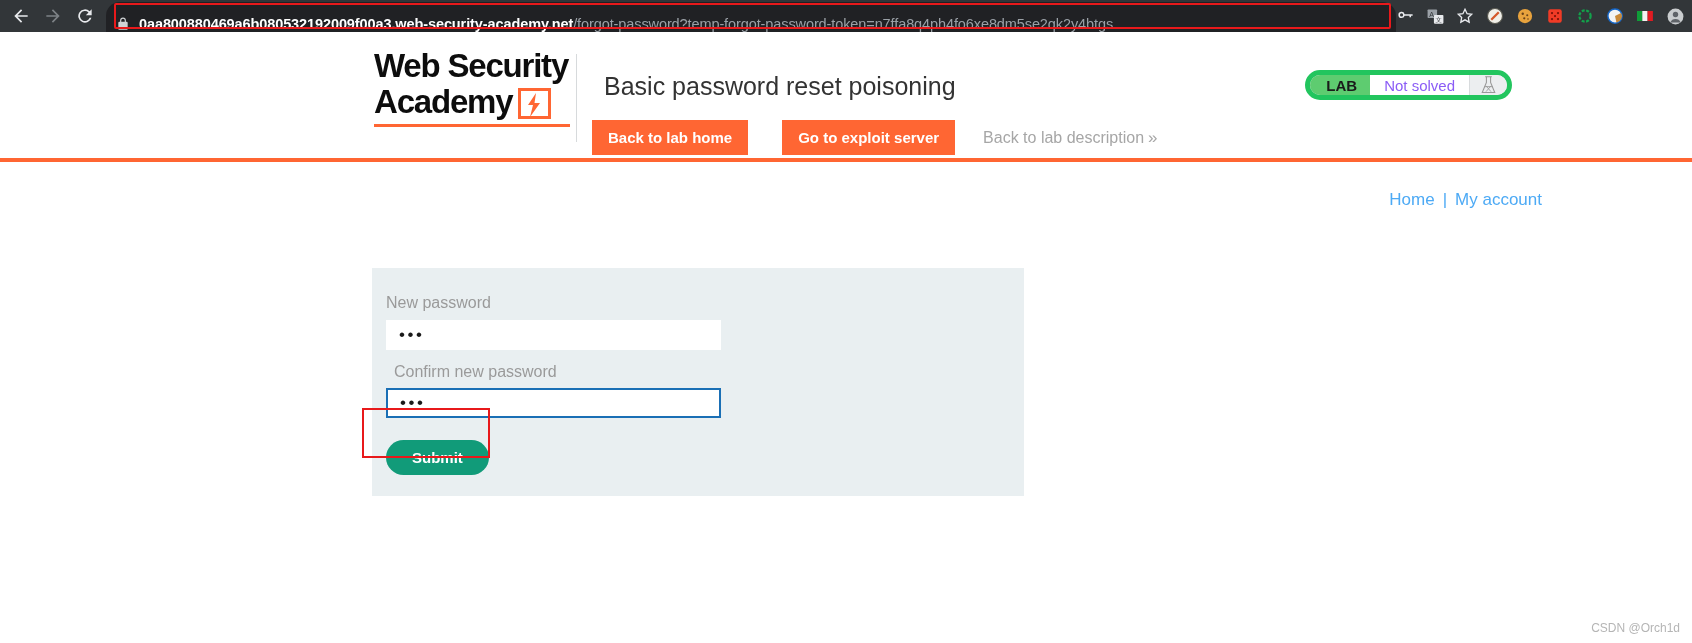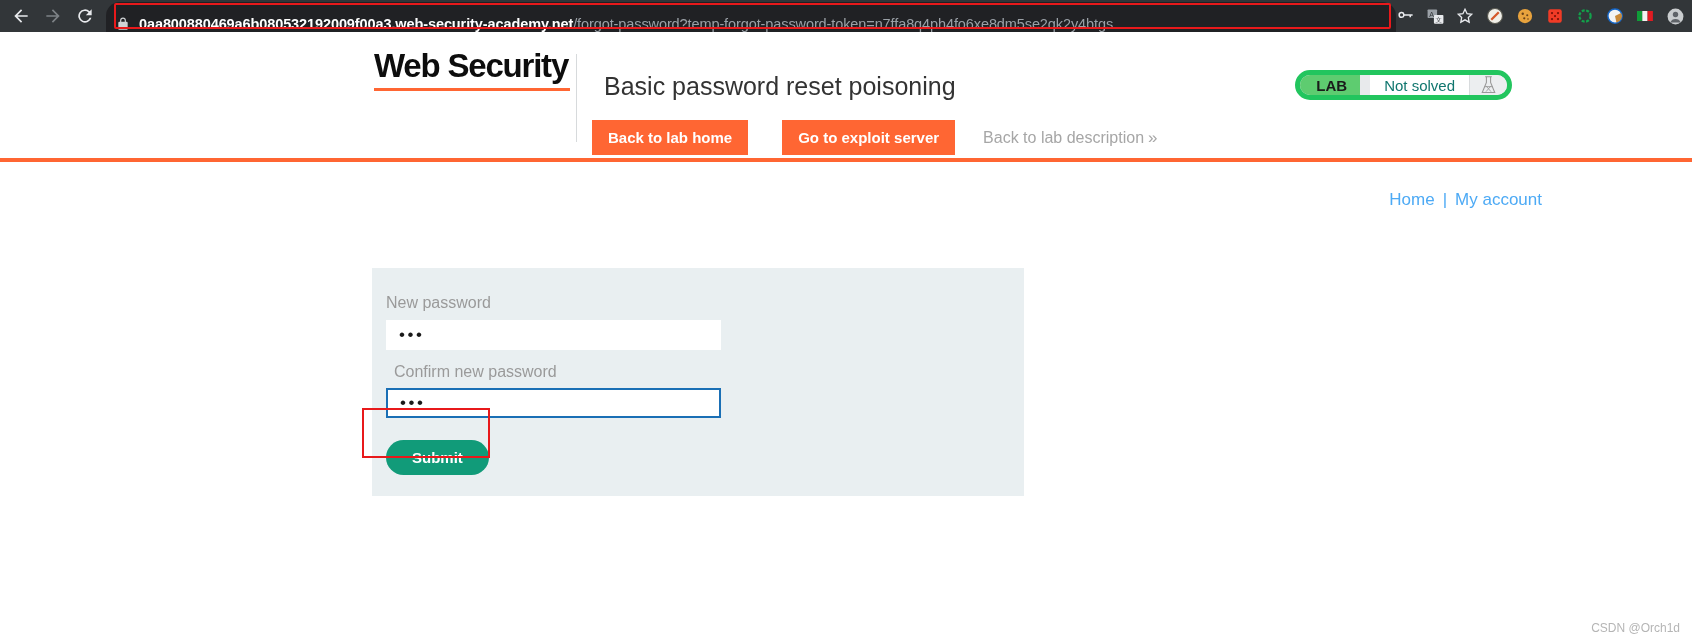--- a/index.html
+++ b/index.html
@@ -197,26 +197,25 @@
     background: #5ecc70;
     color: #1a1a1a;
     font-weight: bold;
     font-size: 15px;
     display: flex;
     align-items: center;
     padding: 0 13px 0 16px;
   }
   .lab-state {
     background: #ffffff;
-    color: #0f766e;
+    color: #8b5cf6;
     font-size: 15px;
     display: flex;
     align-items: center;
     padding: 0 14px;
-    margin-left: 10px;
   }
   .lab-flask {
     display: flex;
     align-items: center;
     justify-content: center;
     width: 38px;
     background: #eceef0;
     border-left: 1px solid #d8dbdd;
   }
 
@@ -414,20 +413,25 @@
     </div>
   </div>
 </div>
 
 <div class="page">
 
   <div class="academy-header">
 
     <div class="logo">
       <div class="logo-line">Web Security</div>
+      <div class="logo-line">
+        <span>Academy</span><span class="logo-bolt"><svg width="18" height="26" viewBox="0 0 18 26">
+              <path d="M11 1 L3 13 L8 13 L5 25 L15 11 L9.5 11 Z" fill="#ff6633"></path>
+            </svg></span>
+      </div>
       <div class="logo-underline"></div>
     </div>
 
     <div class="header-divider"></div>
 
     <div class="lab-title">Basic password reset poisoning</div>
 
     <div class="lab-buttons">
       <button class="btn-orange">Back to lab home</button>
       <div class="btn-gap"></div>

